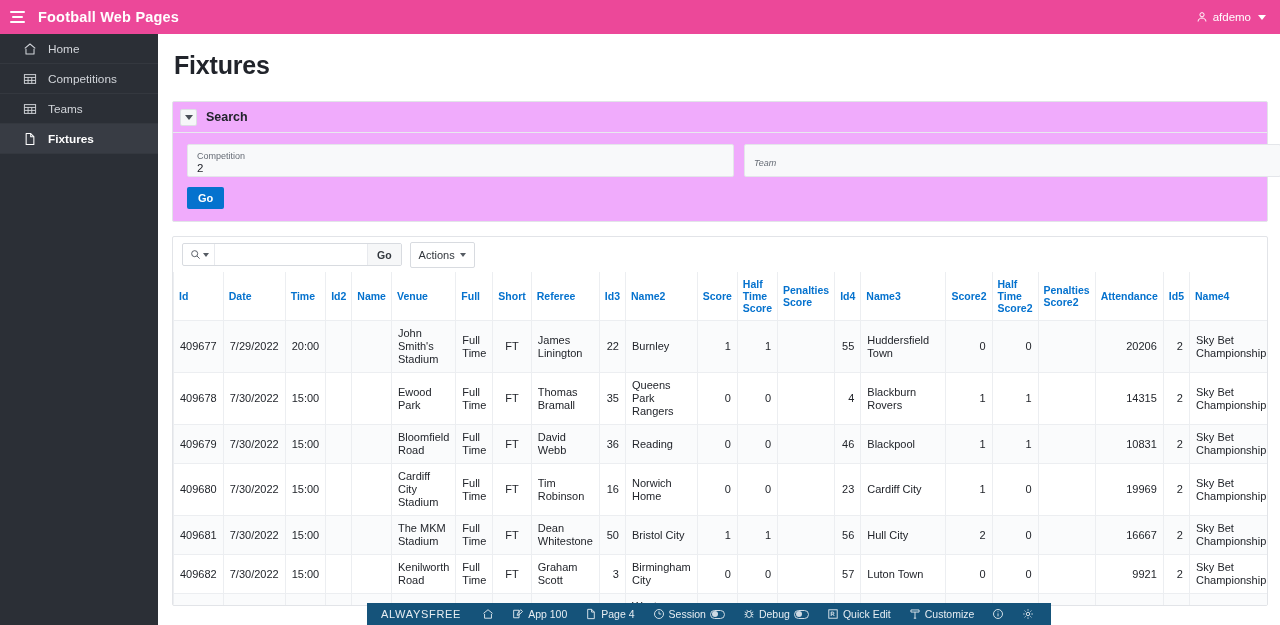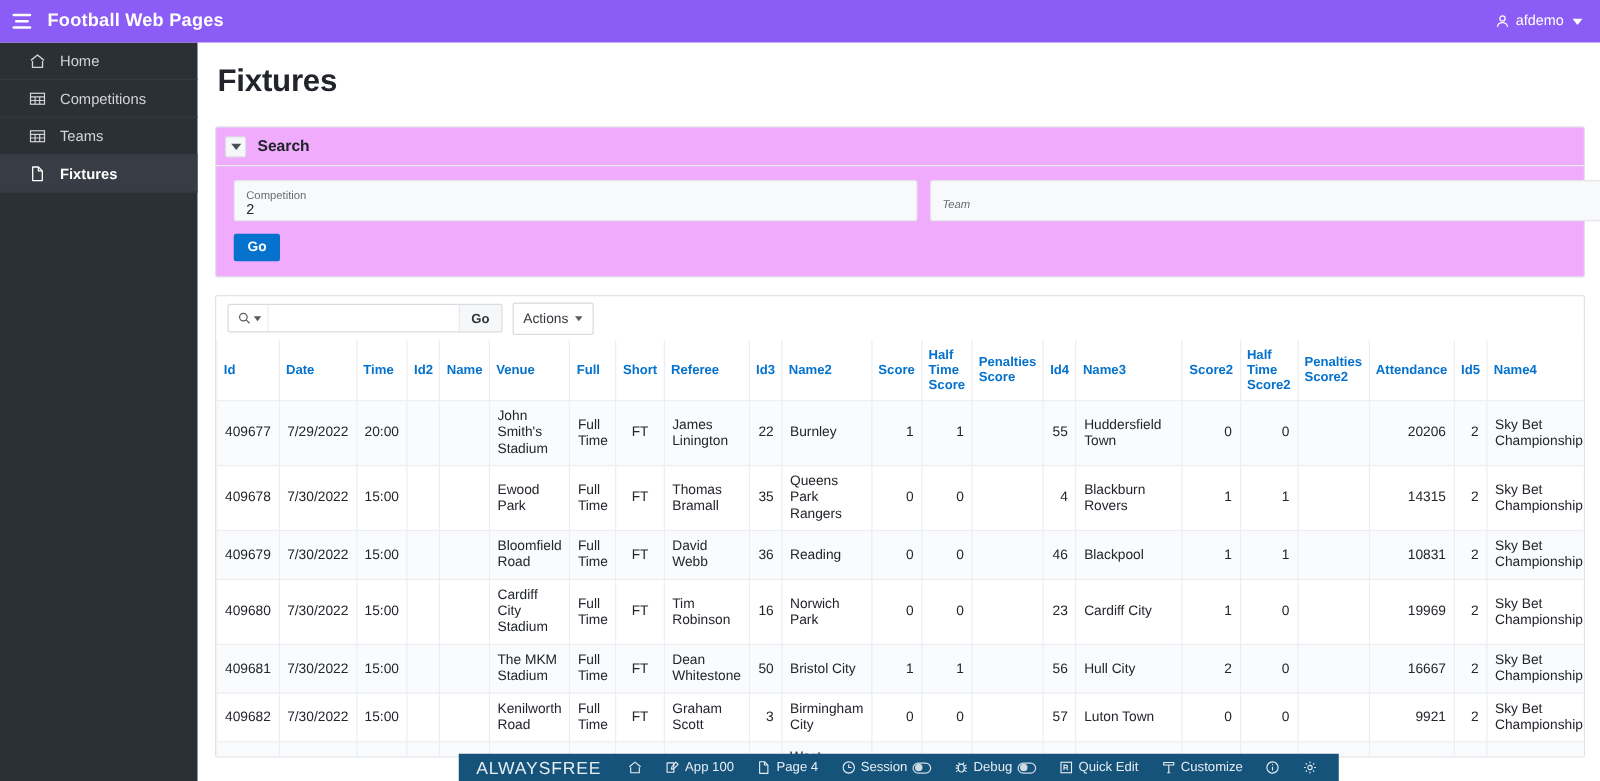--- a/index.html
+++ b/index.html
@@ -5,21 +5,21 @@
   * { box-sizing: border-box; margin: 0; padding: 0; }
   html, body {
     width: 1280px; height: 625px;
     font-family: "Liberation Sans", sans-serif;
     background: #ffffff;
     overflow: hidden;
   }
   
   #topbar {
     position: absolute; top: 0; left: 0; width: 1280px; height: 34px;
-    background: #8b5cf6;
+    background: #ec4899;
     display: flex; align-items: center;
     color: #fff;
     z-index: 40;
   }
   #nav-toggle {
     width: 34px; height: 34px;
     display: flex; flex-direction: column; align-items: center; justify-content: center;
     gap: 3px; cursor: pointer;
   }
   #nav-toggle i { display:block; height: 2px; background: #fff; border-radius: 1px; }
@@ -187,21 +187,21 @@
     height: 22px; background: #15537a;
     display: flex; align-items: center;
     color: #e6edf2; z-index: 50;
     padding: 0 8px;
   }
   .dev-item {
     display: flex; align-items: center; gap: 4px;
     font-size: 10.5px; padding: 0 9px; height: 22px;
     cursor: pointer; white-space: nowrap;
   }
-  #dev-brand { font-size: 14px; letter-spacing: .7px; padding: 0 12px 0 6px; font-weight: normal; }
+  #dev-brand { font-size: 11px; letter-spacing: .7px; padding: 0 12px 0 6px; font-weight: normal; }
   .dev-item svg { display: block; }
   .toggle-pill {
     width: 15px; height: 9px; border: 1px solid #cfdbe4; border-radius: 5px;
     display: inline-flex; align-items: center; padding: 0 1px;
   }
   .toggle-pill span { width: 6px; height: 6px; border-radius: 50%; background: #cfdbe4; }
 </style>
 </head>
 <body>
 
@@ -442,21 +442,21 @@
               <td class="num">409680</td>
               <td class="ctr">7/30/2022</td>
               <td class="ctr">15:00</td>
               <td class="ctr"></td>
               <td class="ctr"></td>
               <td class="txt">Cardiff City Stadium</td>
               <td class="txt">Full Time</td>
               <td class="ctr">FT</td>
               <td class="txt">Tim Robinson</td>
               <td class="num">16</td>
-              <td class="txt">Norwich Park</td>
+              <td class="txt">Norwich Home</td>
               <td class="num">0</td>
               <td class="num">0</td>
               <td class="num"></td>
               <td class="num">23</td>
               <td class="txt">Cardiff City</td>
               <td class="num">1</td>
               <td class="num">0</td>
               <td class="num"></td>
               <td class="num">19969</td>
               <td class="num">2</td>

